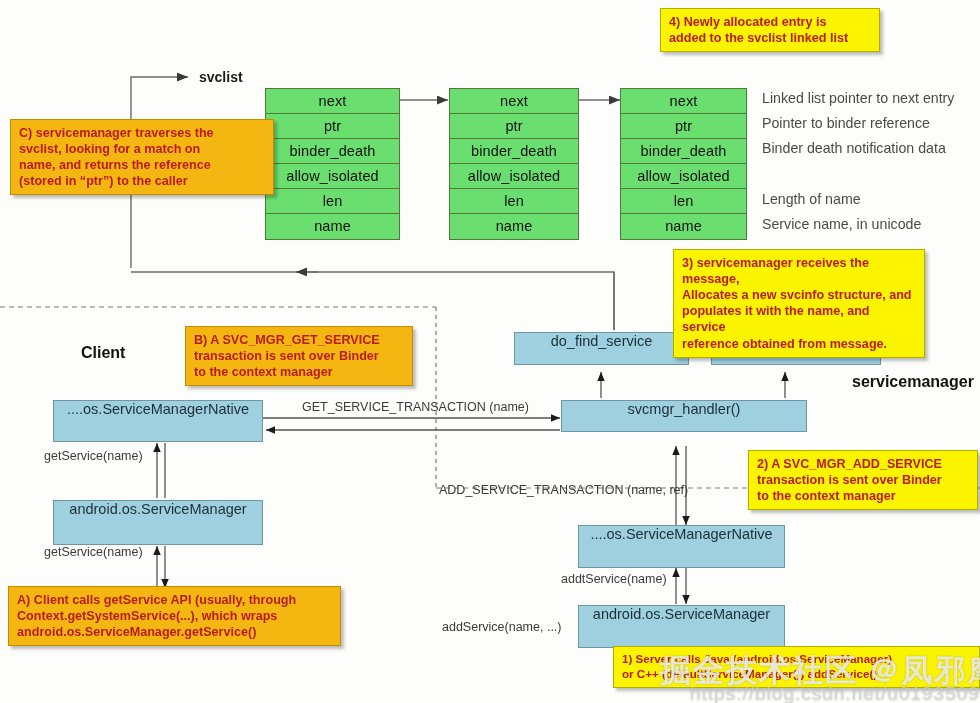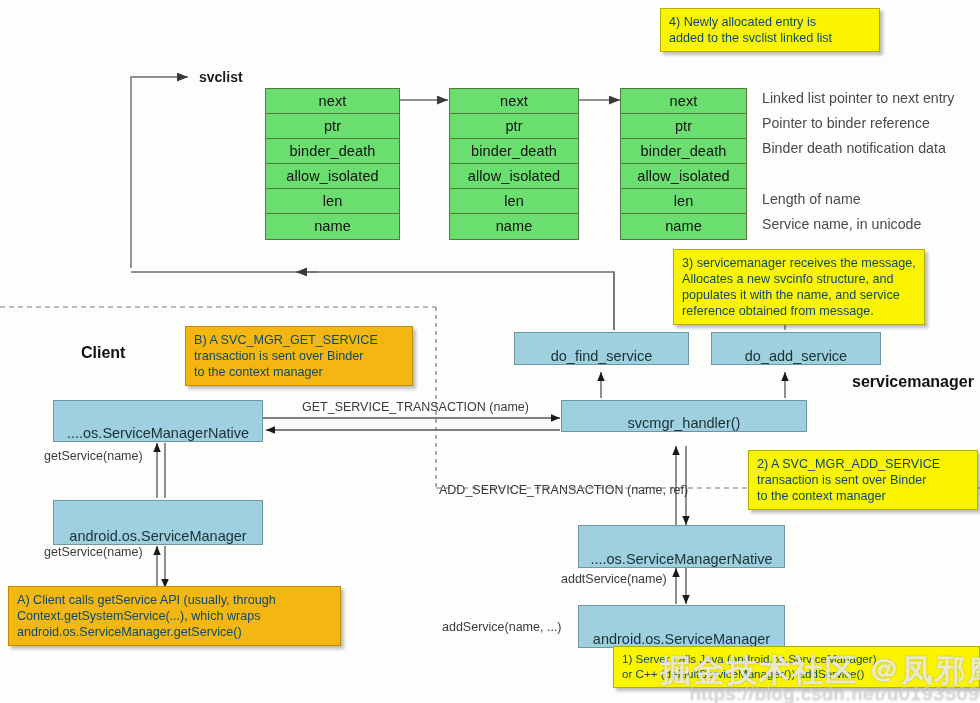--- a/index.html
+++ b/index.html
@@ -41,36 +41,36 @@
   }
   .struct .cell:last-child { border-bottom: none; }
 
   
   .blue {
     position: absolute;
     background: #9ed0df;
     border: 1px solid #6d97a6;
     box-sizing: border-box;
     display: flex;
-    align-items: flex-end;
+    align-items: flex-start;
     justify-content: center;
     font-size: 14.5px;
     color: #1c2f36;
     text-align: center;
   }
 
   
   .callout {
     position: absolute;
     box-sizing: border-box;
     padding: 5px 8px;
-    font-weight: normal;
+    font-weight: bold;
     font-size: 12.6px;
     line-height: 1.28;
-    color: #0c4a6e;
+    color: #b91c1c;
     box-shadow: 3px 3px 3px rgba(0,0,0,0.25);
   }
   .callout.orange { background: #f4b711; border: 1px solid #c08c06; }
   .callout.yellow { background: #fbf400; border: 1px solid #b3ad00; }
 
   
   .label {
     position: absolute;
     font-size: 13px;
     color: #3b3b3b;
@@ -216,20 +216,24 @@
   <div class="label title" style="left:81px; top:344px;">Client</div>
   <div class="label title" style="left:852px; top:373px;">servicemanager</div>
 
   <div class="label" style="left:302px; top:400px; font-size:12.5px;">GET_SERVICE_TRANSACTION  (name)</div>
   <div class="label" style="left:439px; top:483px; font-size:12.5px;">ADD_SERVICE_TRANSACTION  (name, ref)</div>
   <div class="label" style="left:44px; top:449px; font-size:12.5px;">getService(name)</div>
   <div class="label" style="left:44px; top:545px; font-size:12.5px;">getService(name)</div>
   <div class="label" style="left:561px; top:572px; font-size:12.5px;">addtService(name)</div>
   <div class="label" style="left:442px; top:620px; font-size:12.5px;">addService(name, ...)</div>
 
+  <div class="callout orange" style="left:10px; top:119px; width:264px; white-space:pre-line;">C) servicemanager traverses the
+svclist, looking for a match  on
+name, and returns the reference
+(stored in “ptr”) to the caller</div>
 
   <div class="callout orange" style="left:185px; top:326px; width:228px; white-space:pre-line;">B) A  SVC_MGR_GET_SERVICE
 transaction  is sent over Binder
 to the context manager</div>
 
   <div class="callout orange" style="left:8px; top:586px; width:333px; white-space:pre-line;">A)   Client calls  getService API (usually,  through
  Context.getSystemService(...), which  wraps
 android.os.ServiceManager.getService()</div>
 
   <div class="callout yellow" style="left:660px; top:8px; width:220px; white-space:pre-line;">4) Newly allocated  entry is

